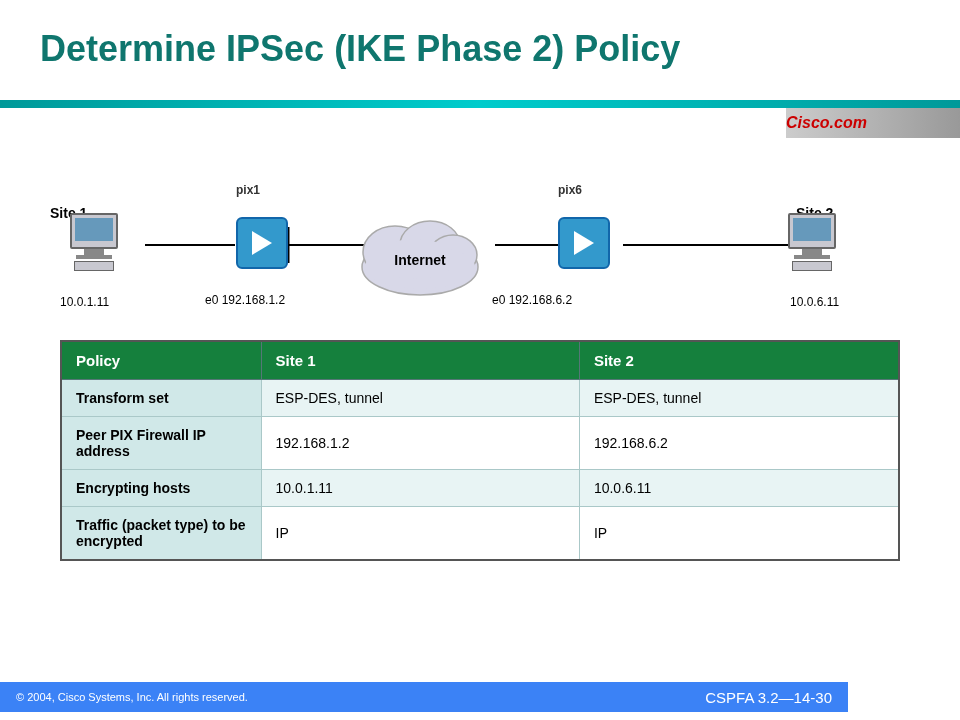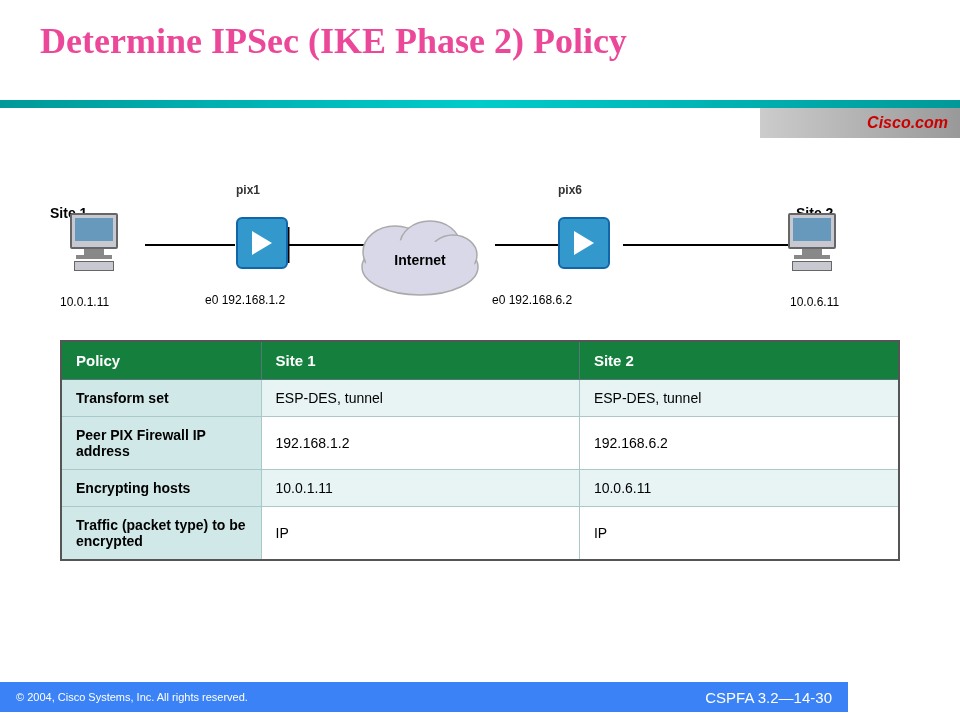--- a/index.html
+++ b/index.html
@@ -20,45 +20,44 @@
       width: 960px;
       height: 8px;
       background: linear-gradient(to right, #009999, #00cccc, #009999);
     }
 
     
     .cisco-logo-area {
       position: absolute;
       top: 108px;
       right: 0;
-      width: 200px;
+      width: 174px;
       height: 30px;
       background: linear-gradient(to right, #cccccc, #999999);
       display: flex;
       align-items: center;
-      justify-content: flex-end;
+      justify-content: flex-start;
       padding-right: 12px;
     }
 
     .cisco-logo-text {
       color: #cc0000;
       font-size: 16px;
       font-style: italic;
       font-weight: bold;
     }
 
     
     .page-title {
       position: absolute;
-      top: 20px;
+      top: 28px;
       left: 40px;
       font-size: 36px;
       font-weight: bold;
-      color: #ec4899;
-      font-family: Liberation Serif, serif;
+      color: #0f766e;
     }
 
     
     .diagram-area {
       position: absolute;
       top: 145px;
       left: 40px;
       width: 880px;
       height: 185px;
     }

